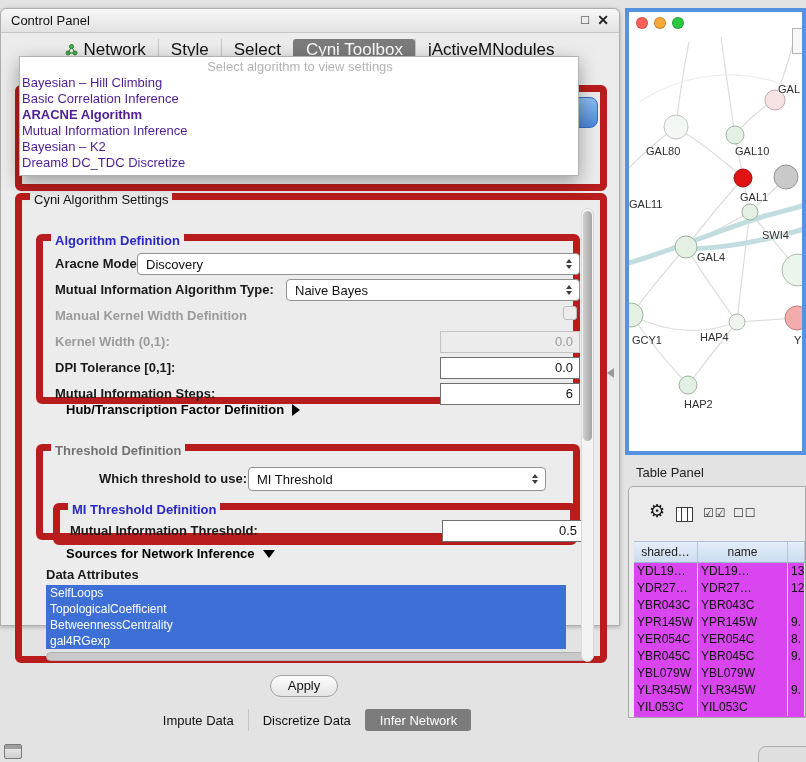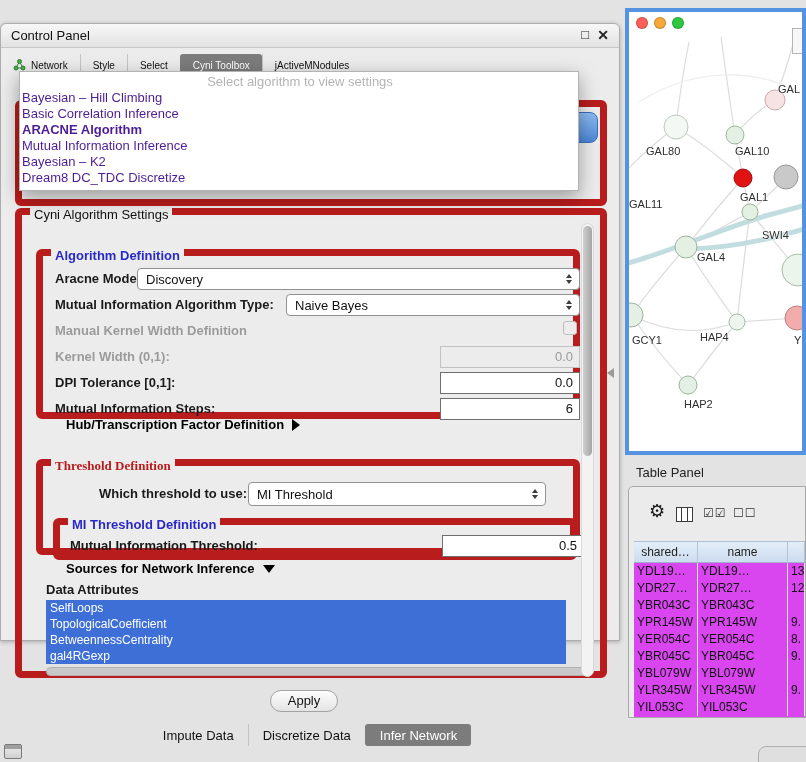--- a/index.html
+++ b/index.html
@@ -1,38 +1,38 @@
 <!DOCTYPE html>
 <html><head>
 <meta charset="utf-8">
 <style>
   * { margin:0; padding:0; box-sizing:border-box; }
   html,body { background:#e3e3e3; }
   body { font-family:"Liberation Sans", sans-serif; }
   #screen { position:relative; width:806px; height:762px; background:#e3e3e3; overflow:hidden; }
 
   
-  .cp { position:absolute; left:0; top:23px; width:620px; height:618px; background:#ececec;
+  .cp { position:absolute; left:0; top:8px; width:620px; height:618px; background:#ececec;
         border:1px solid #adadad; border-radius:6px 6px 0 0; box-shadow:0 1px 4px rgba(0,0,0,.25); }
   .titlebar { position:absolute; left:0; top:0; right:0; height:24px;
               background:linear-gradient(#f7f7f7,#e2e2e2); border-bottom:1px solid #c6c6c6; border-radius:6px 6px 0 0; }
   .title { position:absolute; left:10px; top:4px; font-size:13px; color:#111; }
   .wbtn { position:absolute; top:3px; font-size:13px; color:#222; cursor:default; }
   .wbtn.float { right:30px; }
   .wbtn.close { right:10px; font-weight:bold; font-size:14px; }
 
-  .tabrow { position:absolute; left:0; right:0; top:30px; height:22px; display:flex; font-size:10px; }
+  .tabrow { position:absolute; left:0; right:0; top:30px; height:22px; display:flex; justify-content:center; font-size:17px; }
   .tab { display:flex; align-items:center; gap:5px; padding:0 12px; border-left:1px solid #c4c4c4; color:#111; white-space:nowrap; }
   .tab:first-child { border-left:none; }
   .tab.selected { background:#7c7c7c; color:#fff; border-radius:3px; border-left-color:transparent; }
 
   .gbox { position:absolute; border:7px solid #b91c1c; border-radius:6px; }
   .legend { position:absolute; top:-8px; left:8px; background:#ececec; padding:0 4px; font-size:13px; line-height:15px; white-space:nowrap; color:#111; }
   .legend.blue  { color:#2929c8; font-weight:bold; }
-  .legend.green { color:#b91c1c; font-weight:bold;font-family:Liberation Serif, serif; }
+  .legend.green { color:#737373; font-weight:bold; }
 
   
   .combo-frag { position:absolute; left:563px; top:88px; width:34px; height:31px; border-radius:8px;
                 background:linear-gradient(#8cbcf0,#4c86d8); border:1px solid #3a6fc0; z-index:1; }
 
   .popup { position:absolute; left:18px; top:47px; width:560px; background:#fff; border:1px solid #b3b3b3;
            box-shadow:0 6px 18px rgba(0,0,0,.35); z-index:20; padding:2px 0 4px; }
   .pitem { height:16px; line-height:16px; font-size:13px; padding-left:2px; color:#4c1d95; white-space:nowrap; }
   .pitem.placeholder { color:#b4b4b4; text-align:center; }
   .pitem.bold { font-weight:bold; }

